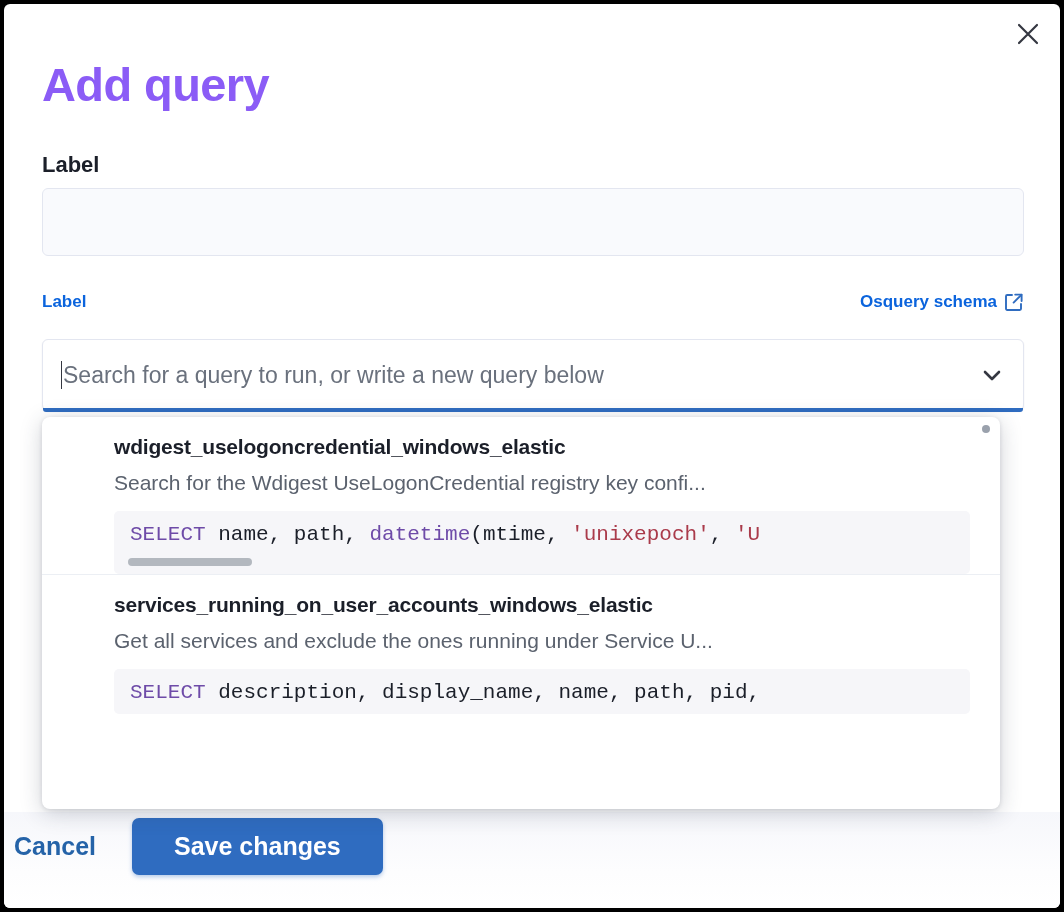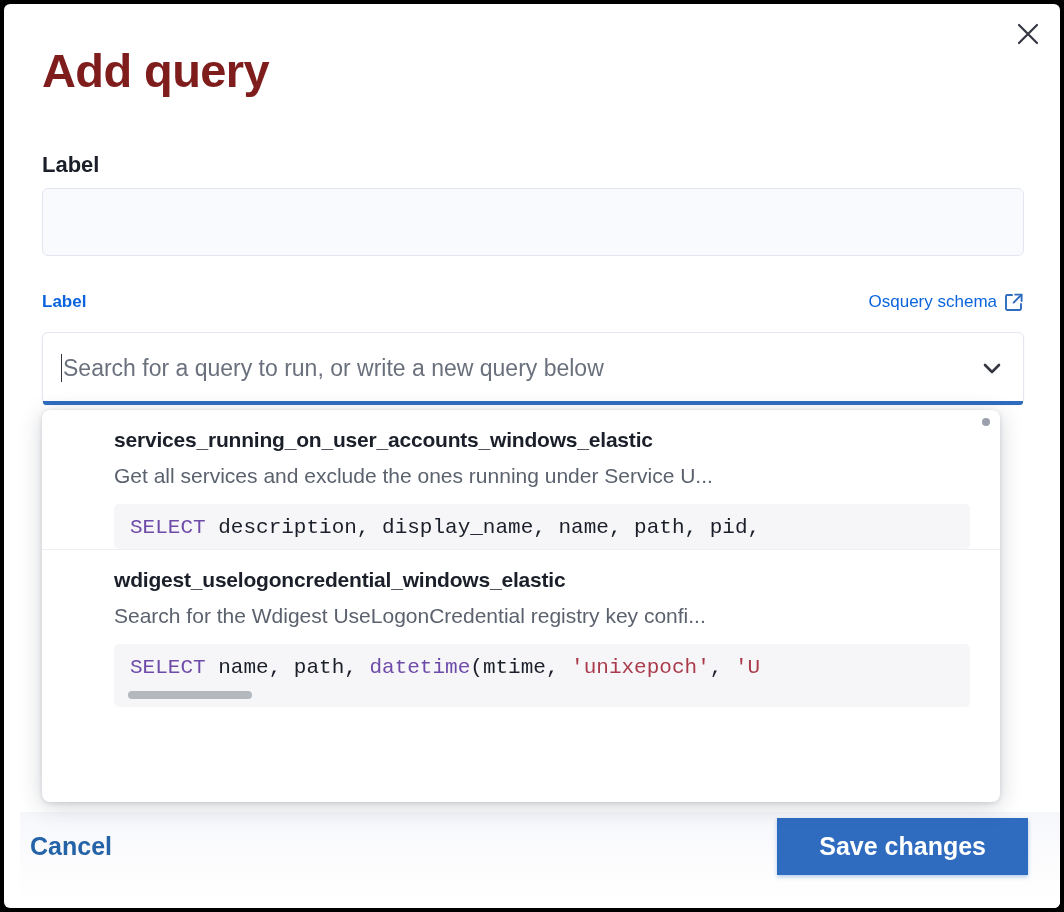--- a/index.html
+++ b/index.html
@@ -36,25 +36,25 @@
     cursor: pointer;
     border: none;
     background: transparent;
   }
   .close-btn svg { display: block; }
 
   
   .modal-title {
     position: absolute;
     left: 38px;
-    top: 40px;
+    top: 54px;
     font-size: 47px;
     font-weight: 700;
     letter-spacing: -0.6px;
-    color: #7f1d1d;
+    color: #8b5cf6;
     line-height: 1.15;
   }
 
   
   .body-wrap {
     position: absolute;
     left: 0;
     top: 148px;
     right: 0;
     bottom: 96px;
@@ -95,32 +95,32 @@
     font-size: 17px;
     font-weight: 700;
     color: #0b64dd;
     cursor: pointer;
   }
   .schema-link {
     display: inline-flex;
     align-items: center;
     gap: 7px;
     font-size: 17px;
-    font-weight: 400;
+    font-weight: 700;
     color: #0b64dd;
     text-decoration: none;
     cursor: pointer;
   }
   .schema-link svg { display: block; }
 
   
   .combo-wrap {
     position: relative;
     width: 945px;
-    margin-top: 20px;
+    margin-top: 27px;
   }
   .combo {
     position: relative;
     width: 982px;
     height: 72px;
     background: #ffffff;
     border: 1px solid #e3e6f0;
     border-radius: 6px;
     display: flex;
     align-items: center;
@@ -231,43 +231,43 @@
   
   .footer {
     position: absolute;
     left: 0;
     right: 0;
     bottom: 0;
     height: 96px;
     background: linear-gradient(180deg, #f6f7fb 0%, #fdfdfe 62%, #ffffff 100%);
     display: flex;
     align-items: center;
-    justify-content: space-between;
+    justify-content: flex-start;
     padding: 0 32px 28px 0;
+    gap: 26px;
     z-index: 10;
-    margin-left: 16px;
   }
   .btn-cancel {
     border: none;
     background: transparent;
     color: #2563a8;
     font-size: 25px;
     font-weight: 600;
     font-family: "Liberation Sans", sans-serif;
     cursor: pointer;
     padding: 6px 10px;
   }
   .btn-save {
     border: none;
     background: #2f6cc0;
     color: #ffffff;
     font-size: 25px;
     font-weight: 600;
     font-family: "Liberation Sans", sans-serif;
-    border-radius: 0;
+    border-radius: 7px;
     padding: 14px 42px;
     min-width: 236px;
     cursor: pointer;
     box-shadow: 0 2px 4px rgba(47,108,192,0.35);
   }
 </style>
 </head>
 <body>
 
 <div class="modal">
@@ -305,32 +305,32 @@
           <svg width="30" height="30" viewBox="0 0 30 30" aria-hidden="true">
             <path d="M8 12 L15 19 L22 12" stroke="#343741" stroke-width="2.6" fill="none" stroke-linecap="round" stroke-linejoin="round"></path>
           </svg>
         </span>
       </div>
 
       <div class="dropdown">
         <span class="dd-scrolltrack"></span>
 
         <div class="dd-item">
-          <div class="dd-title">services_running_on_user_accounts_windows_elastic</div>
-          <div class="dd-desc">Get all services and exclude the ones running under Service U...</div>
-          <div class="dd-code"><span class="kw">SELECT</span><span> description, display_name, name, path, pid,</span></div>
-        </div>
-
-        <div class="dd-item">
           <div class="dd-title">wdigest_uselogoncredential_windows_elastic</div>
           <div class="dd-desc">Search for the Wdigest UseLogonCredential registry key confi...</div>
           <div class="dd-code with-scroll"><span class="kw">SELECT</span><span> name, path, </span><span class="fn">datetime</span><span>(mtime, </span><span class="str">'unixepoch'</span><span>, </span><span class="str">'U</span>
             <span class="code-scroll"></span>
           </div>
         </div>
+
+        <div class="dd-item">
+          <div class="dd-title">services_running_on_user_accounts_windows_elastic</div>
+          <div class="dd-desc">Get all services and exclude the ones running under Service U...</div>
+          <div class="dd-code"><span class="kw">SELECT</span><span> description, display_name, name, path, pid,</span></div>
+        </div>
       </div>
     </div>
 
   </div>
 
   <div class="footer">
     <button class="btn-cancel">Cancel</button>
     <button class="btn-save">Save changes</button>
   </div>
 

